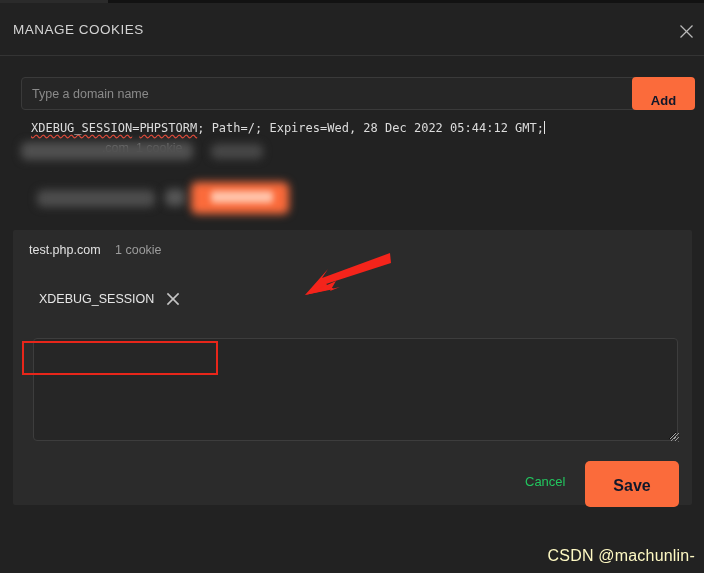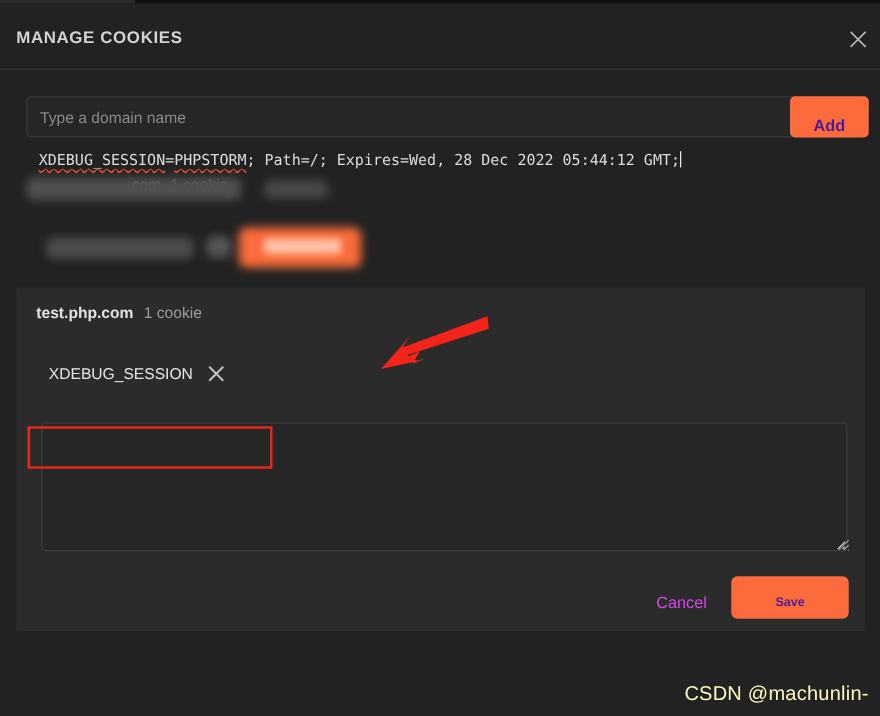--- a/index.html
+++ b/index.html
@@ -41,21 +41,21 @@
     position: absolute;
     left: 0; top: 3px;
     width: 704px; height: 53px;
     border-bottom: 1px solid #343434;
     box-sizing: border-box;
   }
   .modal-title {
     position: absolute;
     left: 13px; top: 19px;
     font-size: 13.5px;
-    font-weight: bold;
+    font-weight: normal;
     letter-spacing: 0.5px;
     color: #d3d3d3;
     white-space: nowrap;
   }
   .close-btn {
     position: absolute;
     right: 3px; top: 14px;
     width: 30px; height: 28px;
     display: flex;
     align-items: center;
@@ -81,21 +81,21 @@
     color: #cfcfcf;
     font-size: 12.5px;
     font-family: "Liberation Sans", sans-serif;
     padding: 0 10px;
     outline: none;
   }
   .domain-input::placeholder { color: #8a8a8a; }
 
   .btn-orange {
     background: #fb6b3b;
-    color: #4c1d95;
+    color: #0f172a;
     border: none;
     border-radius: 4px;
     font-family: "Liberation Sans", sans-serif;
     font-weight: bold;
     cursor: pointer;
     padding: 16px;
   }
   .add-btn {
     position: absolute;
     left: 611px; top: 0;
@@ -148,21 +148,21 @@
     position: absolute;
     left: 13px; top: 230px;
     width: 679px; height: 275px;
     background: #2b2b2b;
     border-radius: 2px;
   }
   .domain-label {
     position: absolute;
     left: 16px; top: 13px;
     font-size: 12.5px;
-    font-weight: bold;
+    font-weight: normal;
     color: #e2e2e2;
     white-space: nowrap;
   }
   .domain-count {
     position: absolute;
     left: 102px; top: 13px;
     font-size: 12.5px;
     color: #9c9c9c;
     white-space: nowrap;
   }
@@ -262,22 +262,22 @@
     color: #3c82f0;
     background: none;
     border: none;
     font-family: "Liberation Sans", sans-serif;
     cursor: pointer;
     padding: 4px 6px;
   }
   .save-btn {
     position: absolute;
     left: 585px; top: 461px;
-    width: 94px; height: 34px;
-    font-size: 10px;
+    width: 94px; height: 46px;
+    font-size: 16px;
     border-radius: 5px;
   }
 
   
   .watermark {
     position: absolute;
     right: 9px; bottom: 8px;
     font-size: 16px;
     color: #fef9c3;
     white-space: nowrap;
@@ -353,18 +353,18 @@
 
   <div class="red-box" style="border-color: rgb(232, 38, 26);"></div>
 
   <div class="annot-arrow">
     <svg width="96" height="52" viewBox="0 0 96 52" aria-hidden="true">
       <polygon points="94,2 26,27 32,18 9,44 38,38 30,33 95,12" fill="#f4241b"></polygon>
       <polygon points="9,44 40,30 34,40 44,36" fill="#f4241b"></polygon>
     </svg>
   </div>
 
-  <button class="cancel-btn" style="color: #d946ef;">Cancel</button>
+  <button class="cancel-btn" style="color: #22c55e;">Cancel</button>
   <button class="btn-orange save-btn" style="background: rgb(251, 107, 59);">Save</button>
 
   <div class="watermark">CSDN @machunlin-</div>
 
 </div>
 
 </body></html>

